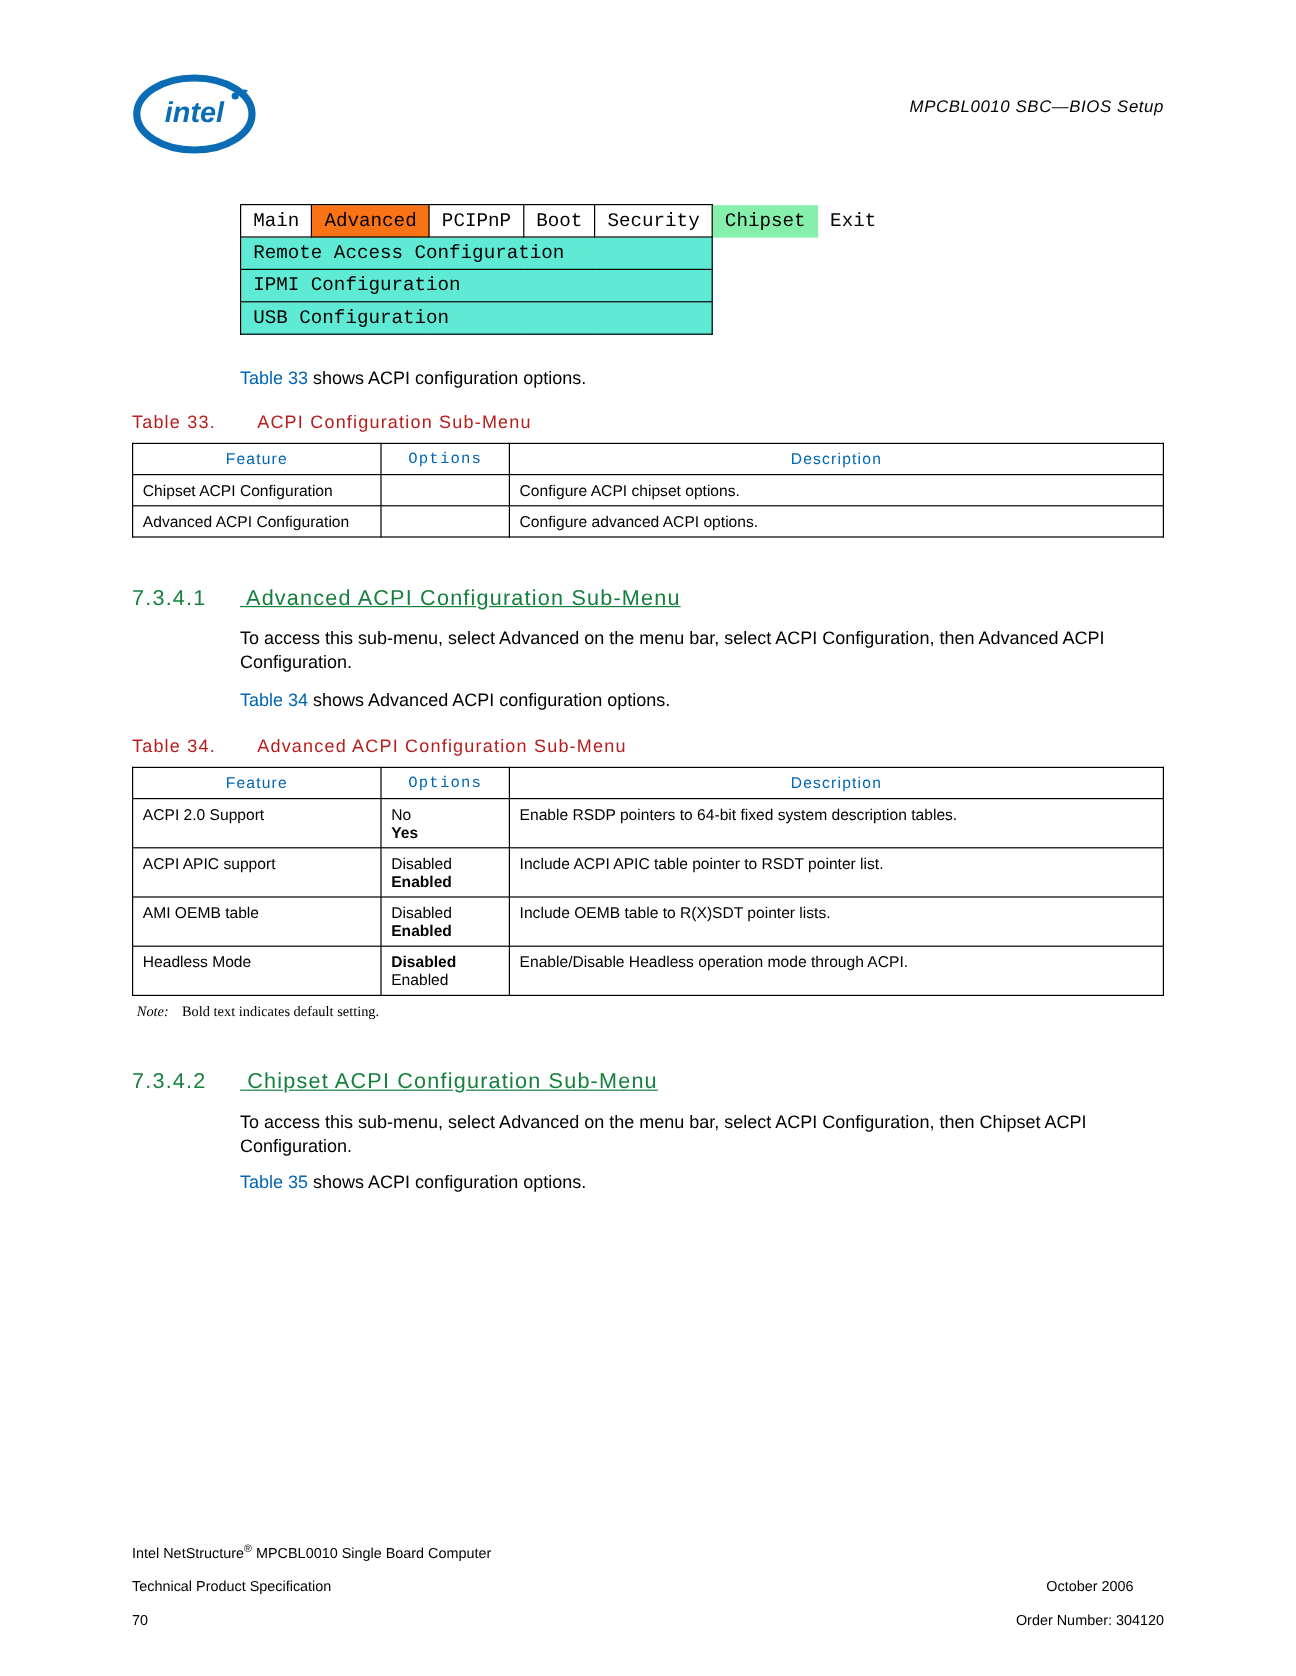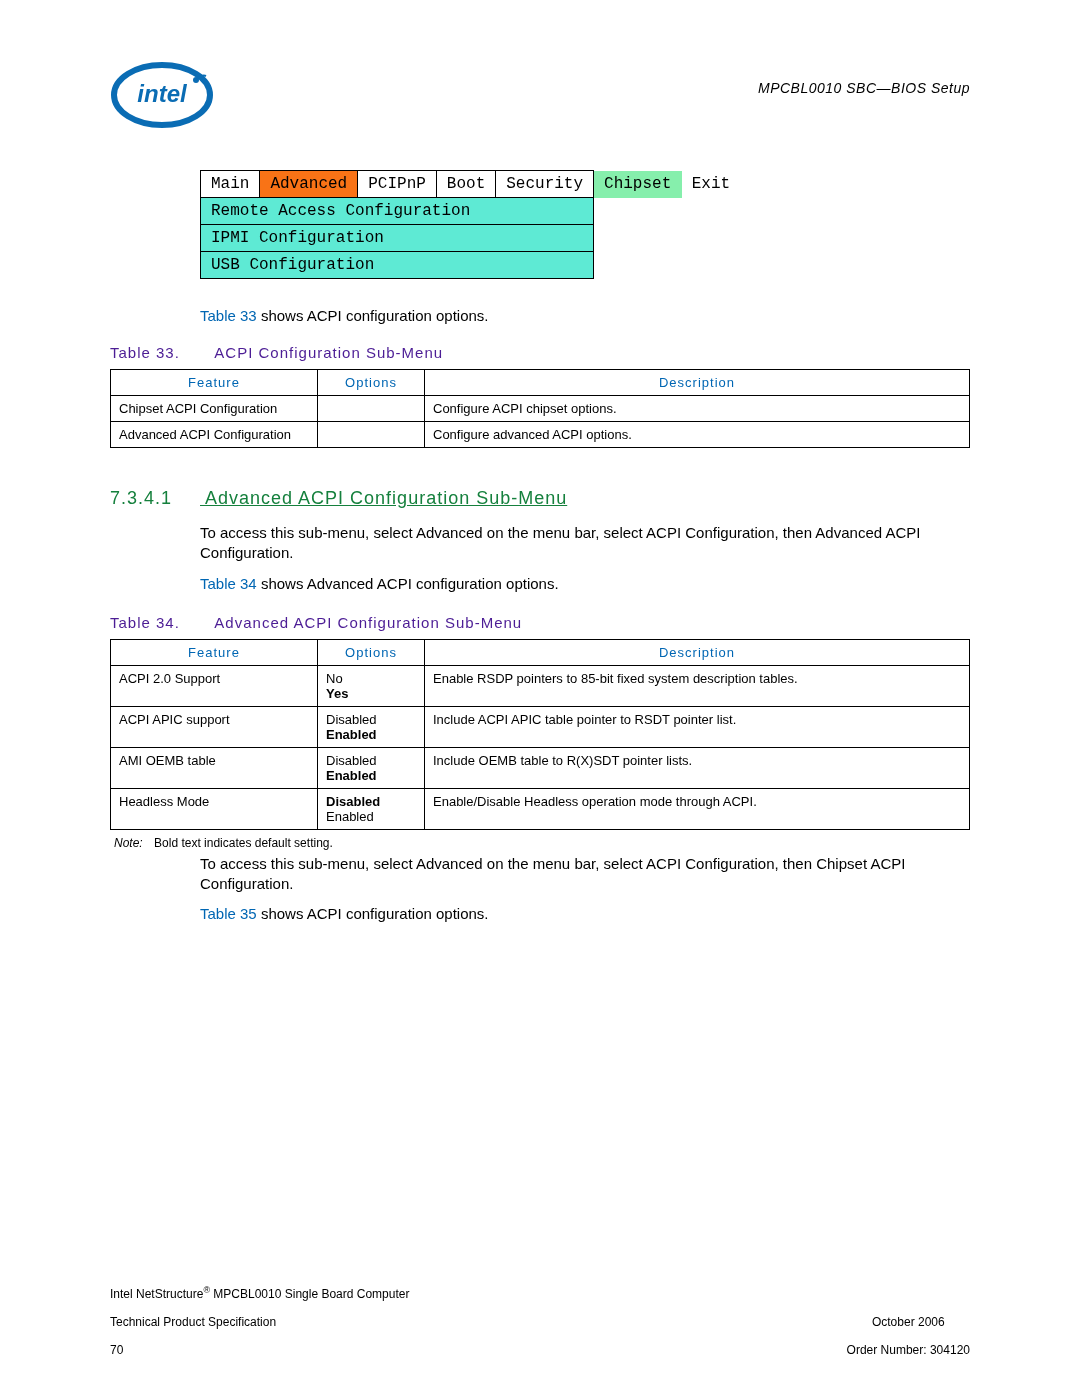--- a/index.html
+++ b/index.html
@@ -44,21 +44,21 @@
   }
   .menu-row .plain { background: #fff; }
   .menu-row .shaded { background: #f97316; }
   .sub-row td { background: #5eead4; }
   .body-text {
     font-size: 15px;
     margin: 28px 0 8px 90px;
   }
   .link { color: #0066b3; }
   .caption {
-    color: #4c1d95;
+    color: #b91c1c;
     font-size: 15px;
     letter-spacing: 1px;
     margin: 20px 0 8px 0;
   }
   .caption .num { margin-right: 20px; display:inline-block; min-width:80px;}
   table.data {
     border-collapse: collapse;
     width: 100%;
     margin-bottom: 4px;
   }
@@ -72,21 +72,22 @@
   table.data th {
     color: #0066b3;
     font-weight: normal;
     text-align: center;
     letter-spacing: 1px;
   }
   table.data td.opt { white-space: pre-line; }
   table.data td.opt .def { font-weight: bold; }
   .note {
     font-size: 12px;
-    margin: 6px 0 4px 4px;
+    margin: 6px 0 16px 4px;
+    font-family: Liberation Serif, serif;
   }
   .note .lbl { font-style: italic; margin-right: 8px; }
   .section-head {
     color: #15803d;
     font-size: 18px;
     letter-spacing: 1px;
     margin: 40px 0 14px 0;
     text-decoration: underline;
   }
   .section-head .num { display:inline-block; width:90px; }
@@ -102,21 +103,21 @@
     right: 110px;
     font-size: 12px;
     display: flex;
     justify-content: space-between;
     align-items: flex-end;
   }
   .footer .left { white-space: pre-line; }
   .footer .right { text-align: center; white-space: pre-line; }
   .reg { font-size: 9px; vertical-align: super; }
   .col-feature { width: 190px; }
-  .col-options { width: 90px; }
+  .col-options { width: 90px; font-family: Liberation Mono, monospace; }
 </style>
 </head>
 <body>
 
 <div class="page">
 
   <div class="header-row">
     <div class="logo">
       <svg viewBox="0 0 105 70" width="105" height="70">
         <ellipse cx="52" cy="35" rx="48" ry="30" fill="none" stroke="#0a6cb4" stroke-width="6"></ellipse>
@@ -195,21 +196,21 @@
   <table class="data">
     <tbody>
         <tr>
       <th class="col-feature">Feature</th>
       <th class="col-options">Options</th>
       <th>Description</th>
     </tr>
     <tr>
       <td>ACPI 2.0 Support</td>
       <td class="opt"><span>No</span><br><span class="def">Yes</span></td>
-      <td>Enable RSDP pointers to 85-bit fixed system description tables.</td>
+      <td>Enable RSDP pointers to 64-bit fixed system description tables.</td>
     </tr>
     <tr>
       <td>ACPI APIC support</td>
       <td class="opt"><span>Disabled</span><br><span class="def">Enabled</span></td>
       <td>Include ACPI APIC table pointer to RSDT pointer list.</td>
     </tr>
     <tr>
       <td>AMI OEMB table</td>
       <td class="opt"><span>Disabled</span><br><span class="def">Enabled</span></td>
       <td>Include OEMB table to R(X)SDT pointer lists.</td>
@@ -219,20 +220,24 @@
       <td class="opt"><span class="def">Disabled</span><br><span>Enabled</span></td>
       <td>Enable/Disable Headless operation mode through ACPI.</td>
     </tr>
   </tbody>
     </table>
   <div class="note">
     <span class="lbl">Note:</span>
     <span>Bold text indicates default setting.</span>
   </div>
 
+  <div class="section-head">
+    <span class="num">7.3.4.2</span>
+    <span>Chipset ACPI Configuration Sub-Menu</span>
+  </div>
   <p class="para">To access this sub-menu, select Advanced on the menu bar, select ACPI Configuration, then Chipset ACPI Configuration.</p>
   <p class="para">
     <span class="link">Table 35</span><span> shows ACPI configuration options.</span>
   </p>
 
   <div class="footer">
     <div class="left">
       <span>Intel NetStructure</span><span class="reg">®</span><span> MPCBL0010 Single Board Computer</span><br>
       <span>Technical Product Specification</span><br>
       <span>70</span>

